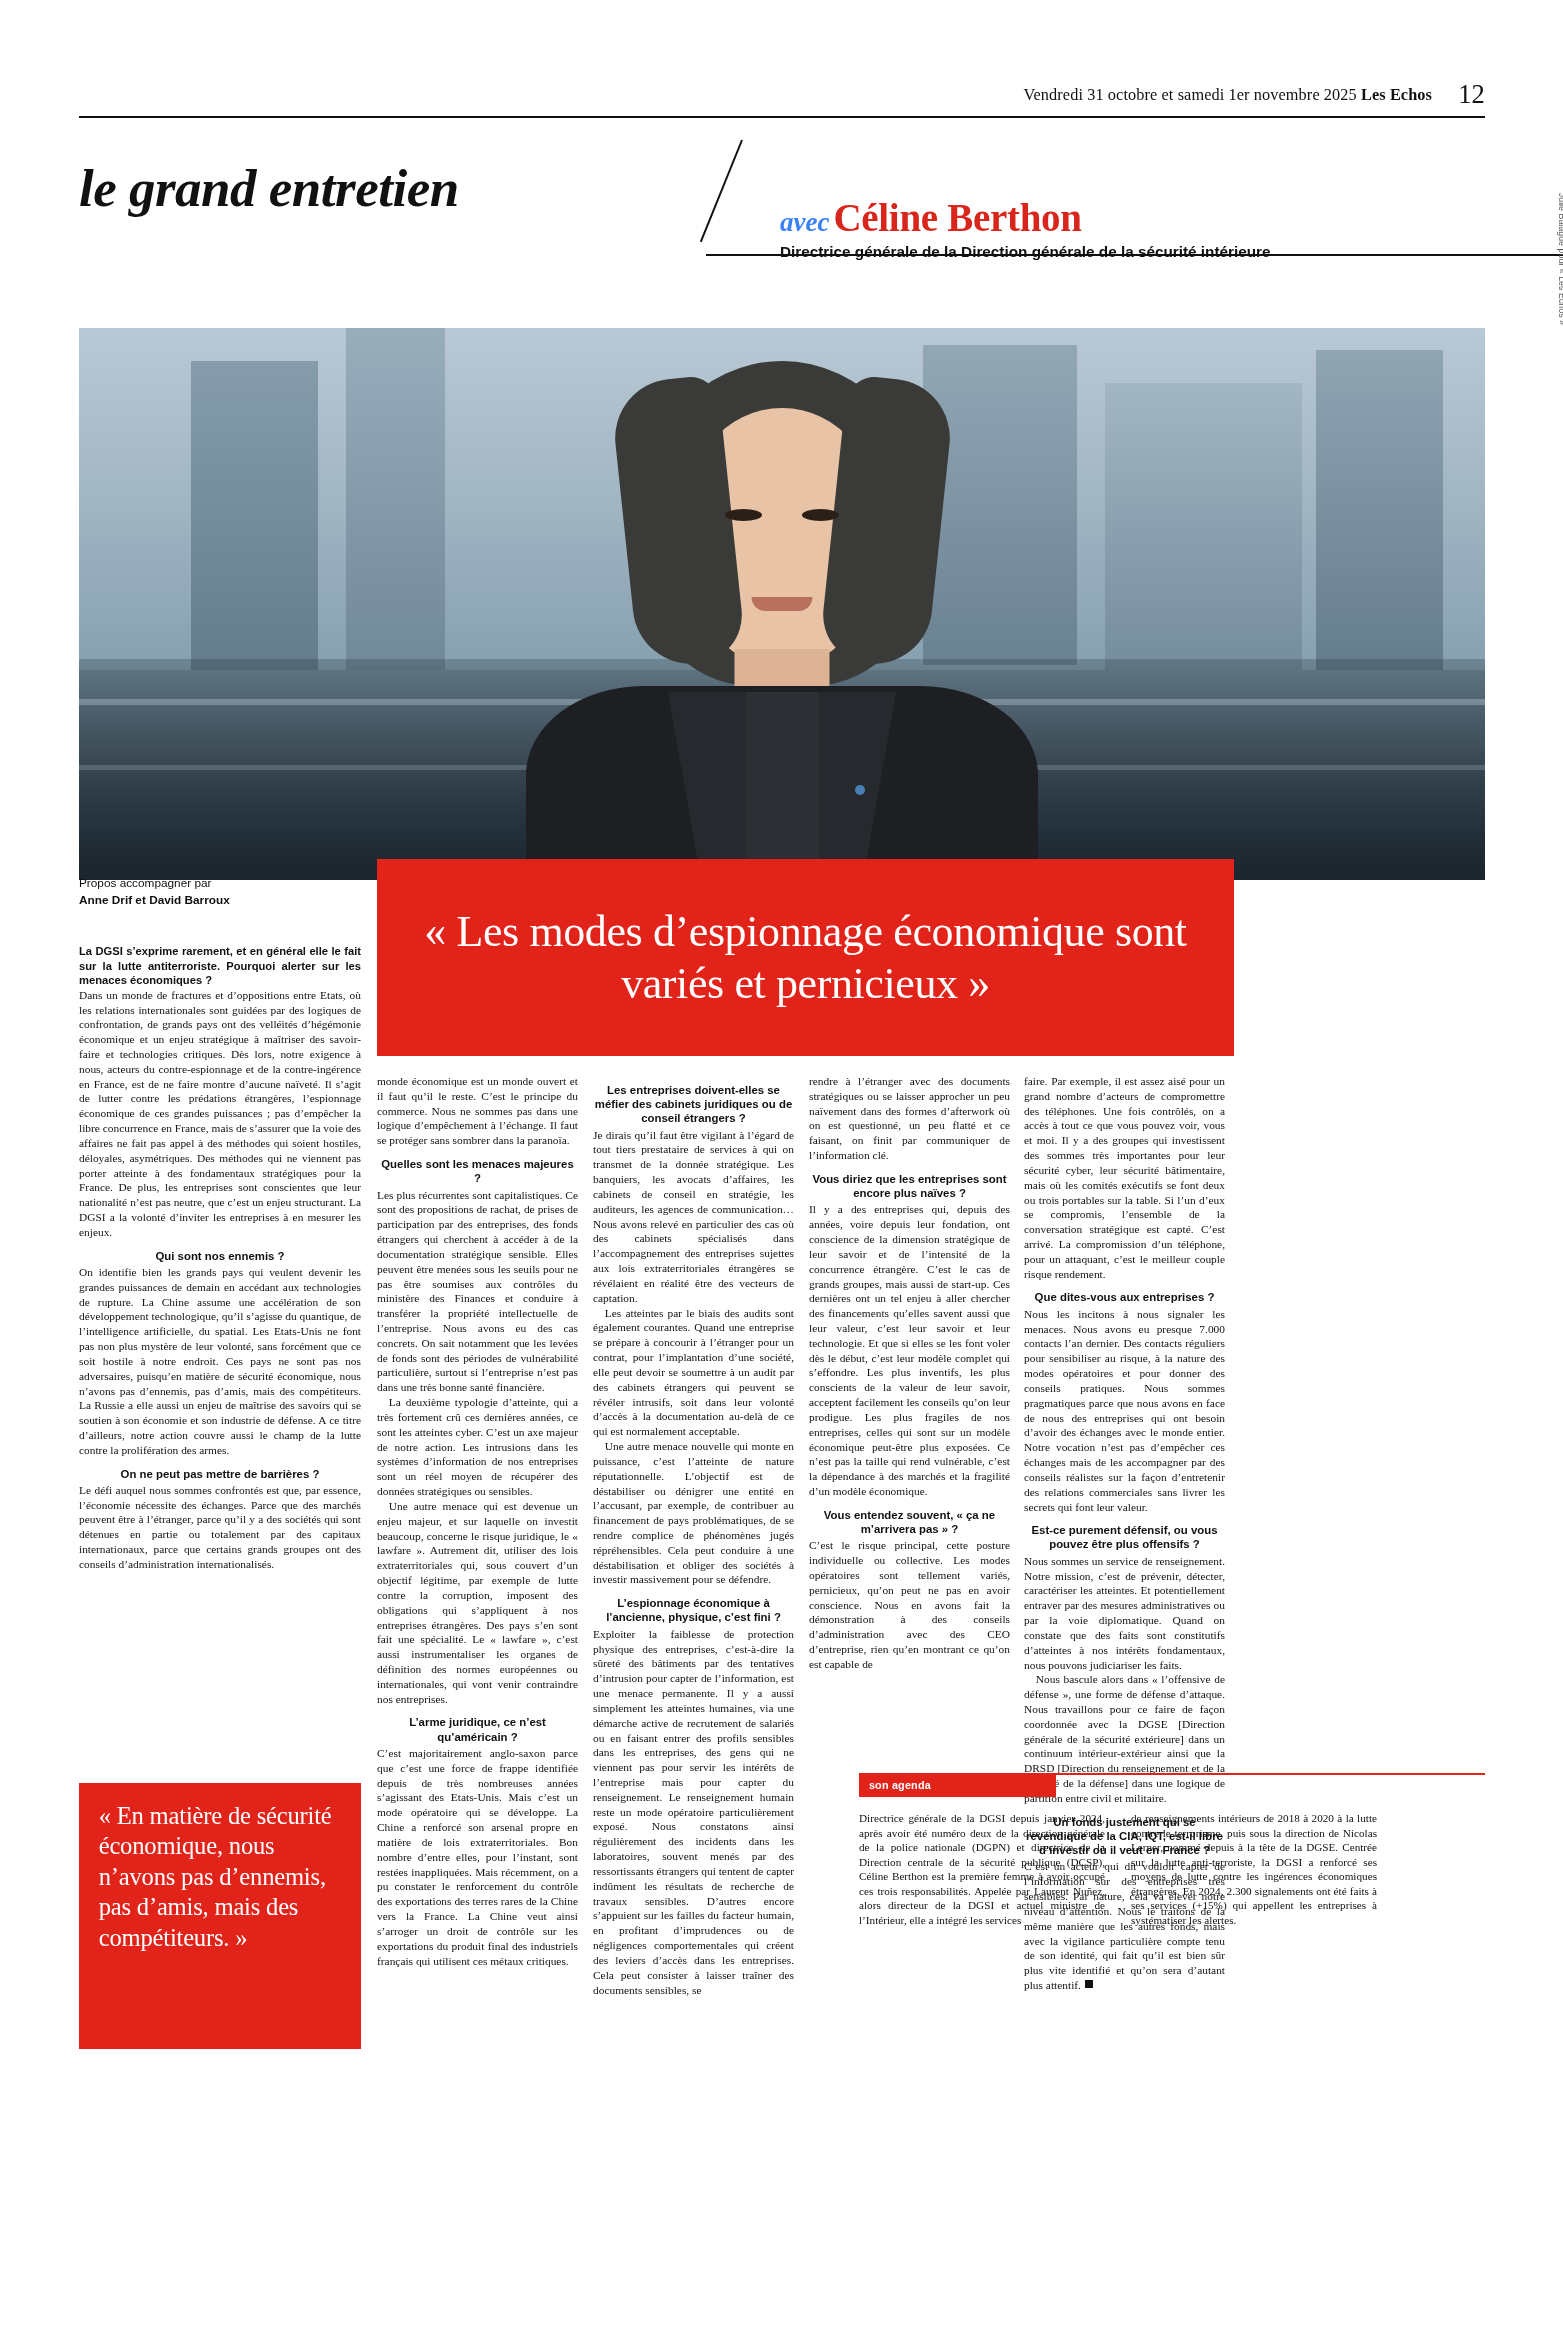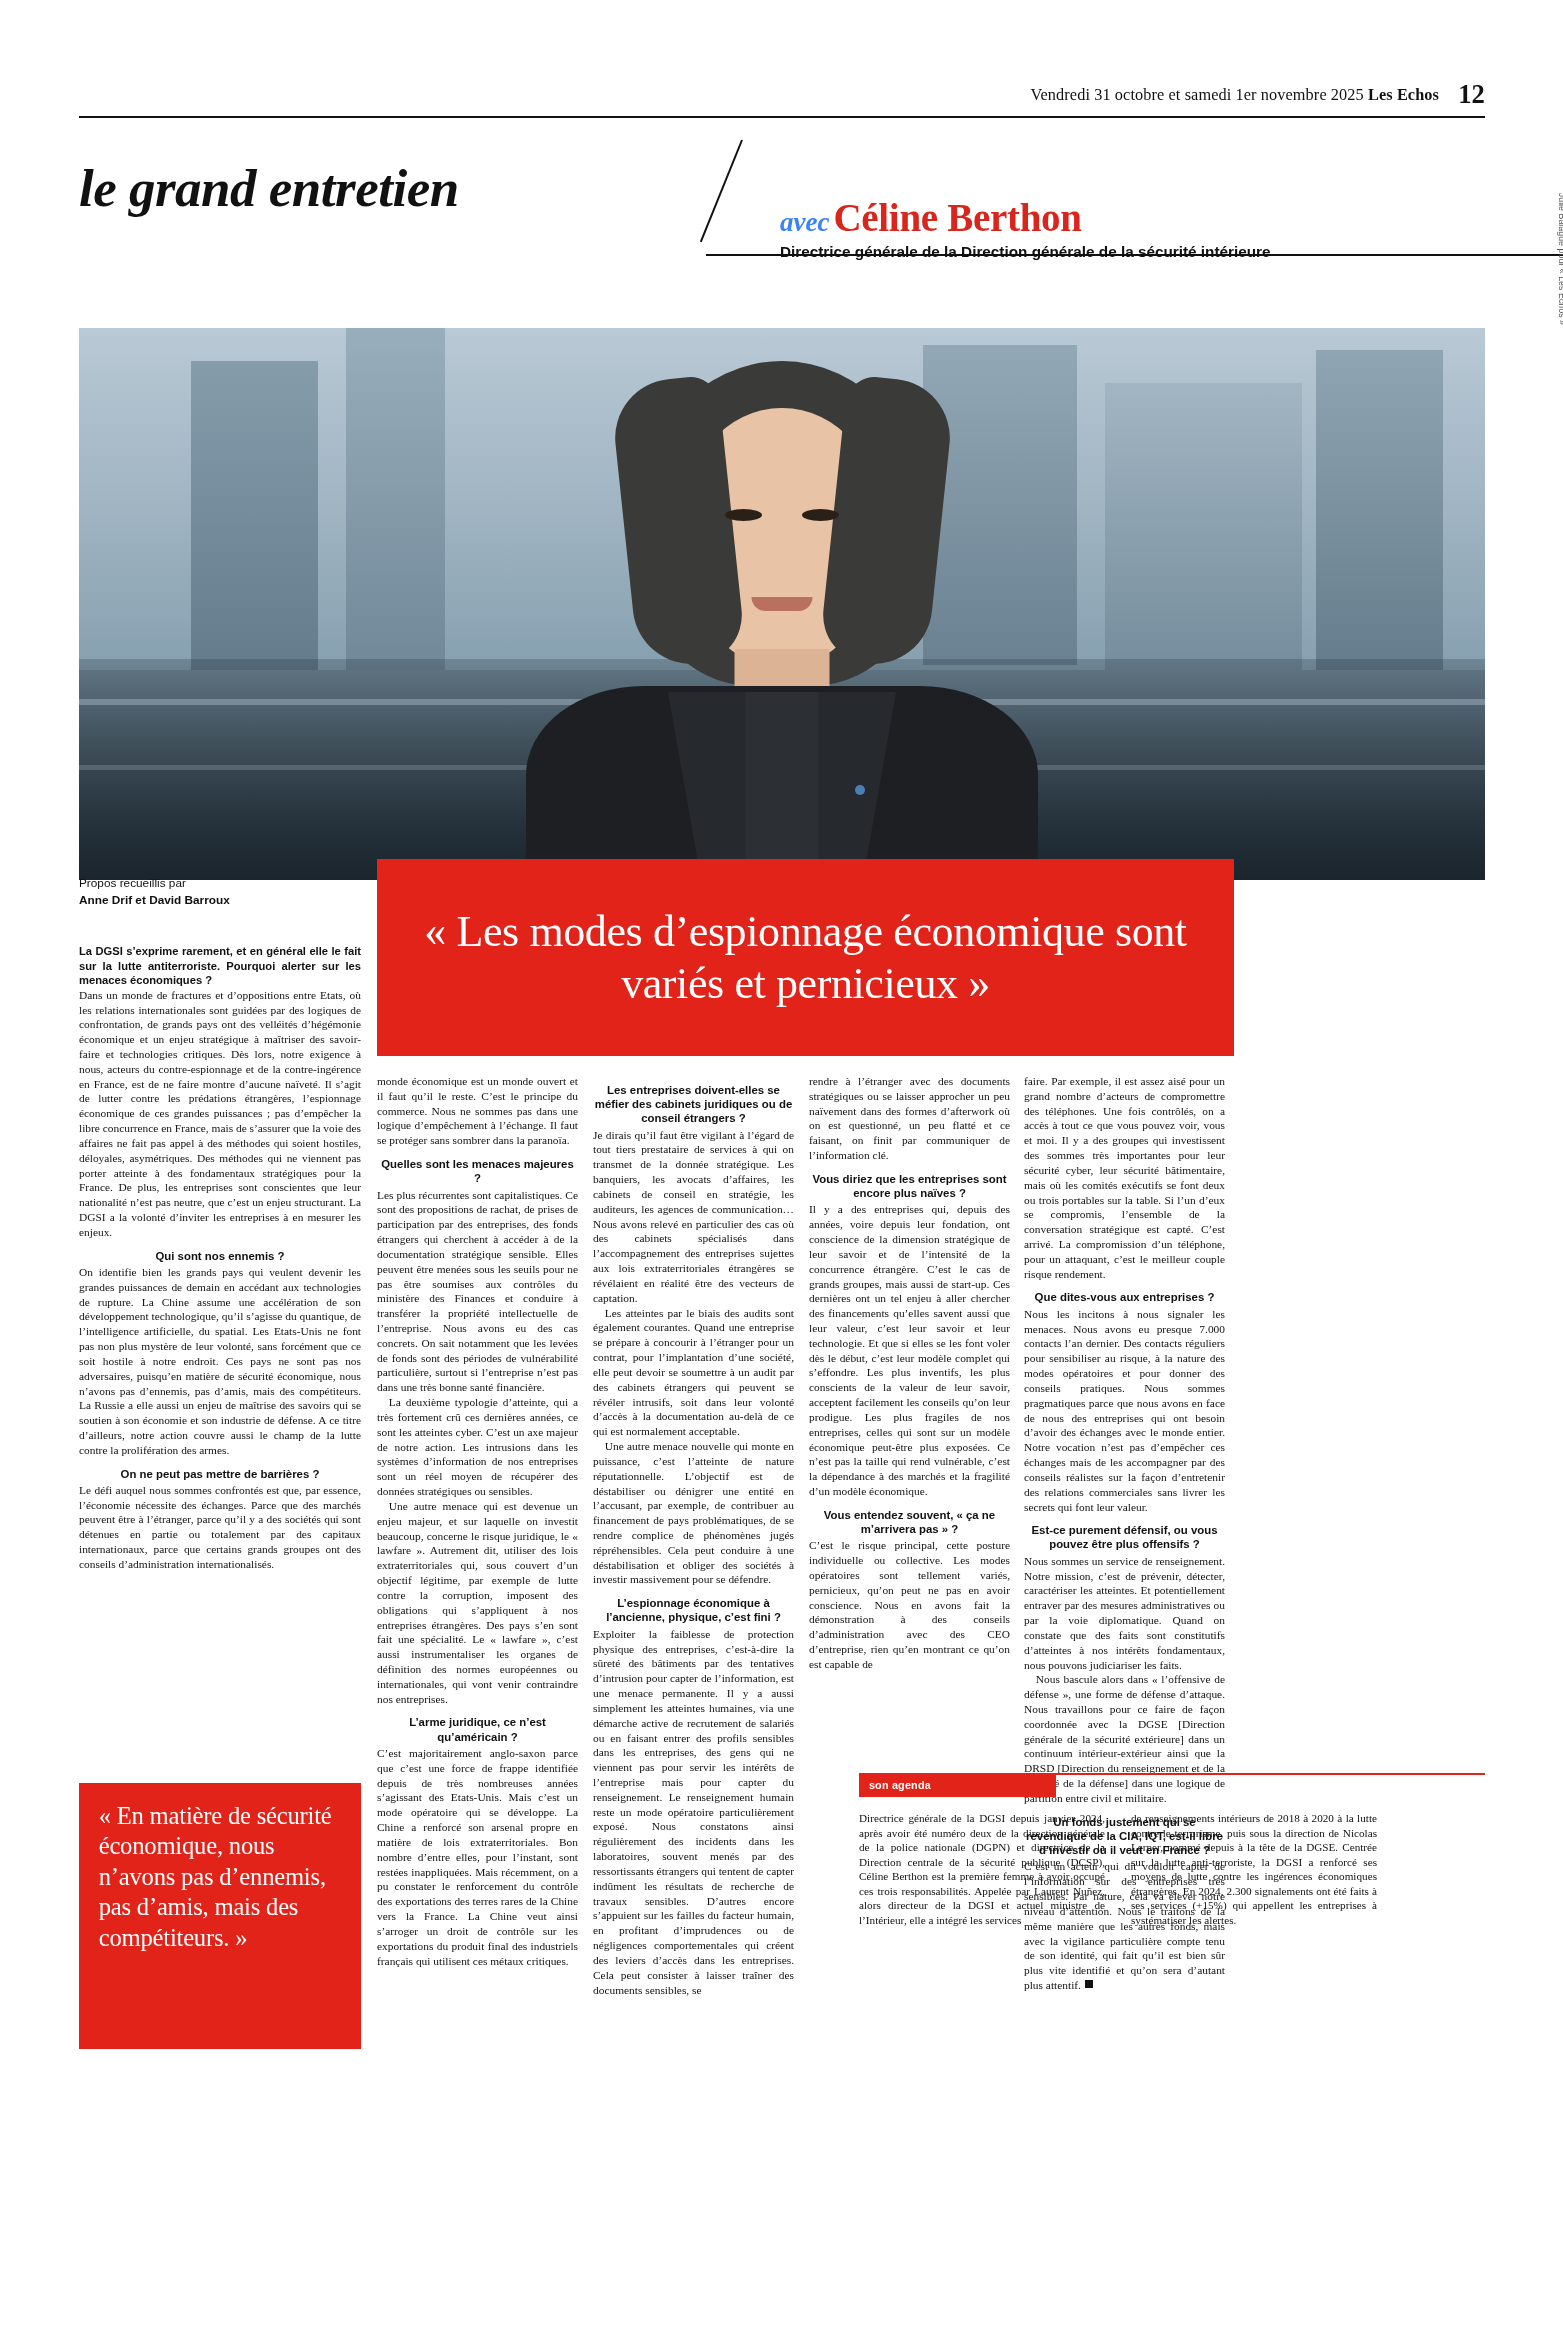--- a/index.html
+++ b/index.html
@@ -20,21 +20,21 @@
   .masthead {
     position:absolute; left:79px; top:79px; width:1406px;
     text-align:right;
     font-family:"Liberation Serif", serif;
     font-size:16.3px;
     letter-spacing:0.1px;
     color:#111;
   }
   .masthead .brand { font-weight:bold; }
   .masthead .pageno {
-    font-weight:bold; font-size:26.6px; vertical-align:-3px; margin-left:15px;
+    font-weight:normal; font-size:26.6px; vertical-align:-3px; margin-left:22px;
   }
   .rule-top {
     position:absolute; left:79px; top:116px; width:1406px; height:2px; background:#111;
   }
 
   
   .title-wrap { position:absolute; left:79px; top:148px; width:1406px; height:128px; }
   .grand-entretien {
     position:absolute; left:0; top:9.9px;
     font-family:"Liberation Serif", serif;
@@ -242,21 +242,21 @@
       <div class="pin"></div>
     </div>
   </div>
   <div class="photo-credit">Julie Balagué pour « Les Echos »</div>
 
   <div class="redbox">
     <div class="q">« Les modes d’espionnage économique sont variés et pernicieux »</div>
   </div>
 
   <div class="byline">
-    <div class="lead">Propos recueillis par</div>
+    <div class="lead">Propos accompagner par</div>
     <div class="names">Anne Drif et David Barroux</div>
   </div>
 
   <div class="col" id="c1">
       <p class="intro noind">La DGSI s’exprime rarement, et en général elle le fait sur la lutte antiterroriste. Pourquoi alerter sur les menaces économiques ?</p>
       <p class="noind">Dans un monde de fractures et d’oppositions entre Etats, où les relations internationales sont guidées par des logiques de confrontation, de grands pays ont des velléités d’hégémonie économique et un enjeu stratégique à maîtriser des savoir-faire et technologies critiques. Dès lors, notre exigence à nous, acteurs du contre-espionnage et de la contre-ingérence en France, est de ne faire montre d’aucune naïveté. Il s’agit de lutter contre les prédations étrangères, l’espionnage économique de ces grandes puissances ; pas d’empêcher la libre concurrence en France, mais de s’assurer que la voie des affaires ne fait pas appel à des méthodes qui soient hostiles, déloyales, asymétriques. Des méthodes qui ne viennent pas porter atteinte à des fondamentaux stratégiques pour la France. De plus, les entreprises sont conscientes que leur nationalité n’est pas neutre, que c’est un enjeu structurant. La DGSI a la volonté d’inviter les entreprises à en mesurer les enjeux.</p>
       <h3>Qui sont nos ennemis ?</h3>
       <p class="noind">On identifie bien les grands pays qui veulent devenir les grandes puissances de demain en accédant aux technologies de rupture. La Chine assume une accélération de son développement technologique, qu’il s’agisse du quantique, de l’intelligence artificielle, du spatial. Les Etats-Unis ne font pas non plus mystère de leur volonté, sans forcément que ce soit hostile à notre endroit. Ces pays ne sont pas nos adversaires, puisqu’en matière de sécurité économique, nous n’avons pas d’ennemis, pas d’amis, mais des compétiteurs. La Russie a elle aussi un enjeu de maîtrise des savoirs qui se soutien à son économie et son industrie de défense. A ce titre d’ailleurs, notre action couvre aussi le champ de la lutte contre la prolifération des armes.</p>
       <h3>On ne peut pas mettre de barrières ?</h3>
       <p class="noind">Le défi auquel nous sommes confrontés est que, par essence, l’économie nécessite des échanges. Parce que des marchés peuvent être à l’étranger, parce qu’il y a des sociétés qui sont détenues en partie ou totalement par des capitaux internationaux, parce que certains grands groupes ont des conseils d’administration internationalisés.</p>

